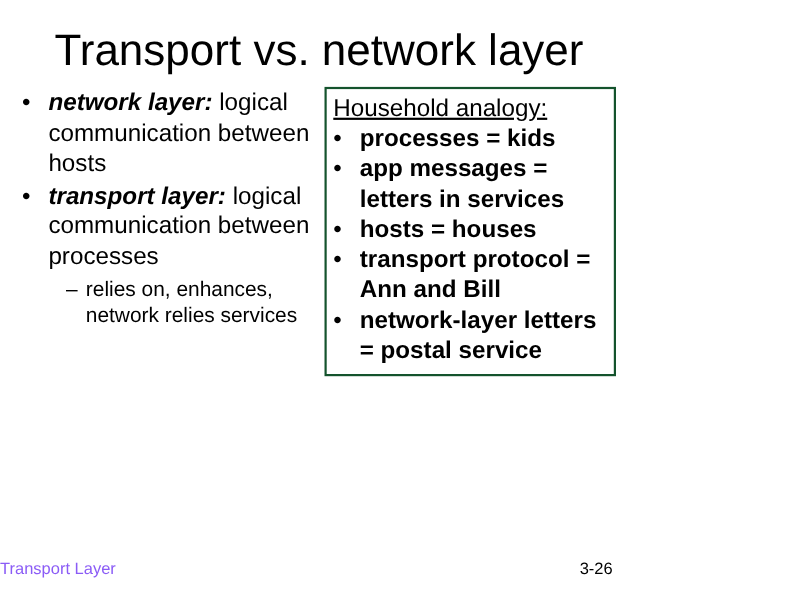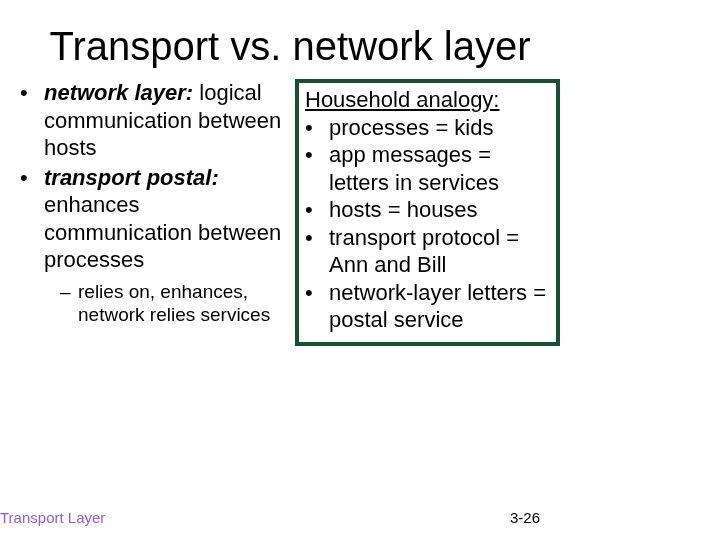--- a/index.html
+++ b/index.html
@@ -32,21 +32,21 @@
   }
   .left {
     width: 335px;
     font-size: 22px;
     line-height: 1.25;
   }
   .right-wrap {
     width: 335px;
   }
   .rightbox {
-    border: 4px solid #14532d;
+    border: 2px solid #14532d;
     padding: 3px 6px 8px 6px;
     font-size: 22px;
     line-height: 1.25;
   }
   .bul1 {
     display: flex;
     margin-bottom: 2px;
   }
   .bul1 .dot {
     width: 24px;
@@ -65,33 +65,33 @@
     width: 18px;
     flex: 0 0 18px;
   }
   .underline { text-decoration: underline; }
   .italic { font-style: italic; font-weight: bold; }
   .r-plain { margin-left: 0; }
   .r-bul {
     display: flex;
   }
   .r-bul .dot { width: 24px; flex: 0 0 24px; }
-  .r-bul .txt { flex: 1; }
+  .r-bul .txt { flex: 1; font-weight: bold; }
   .footer-left {
     position: absolute;
     bottom: 14px;
     width: 100%;
     text-align: left;
     font-size: 15px;
     color: #8b5cf6;
   }
   .footer-right {
     position: absolute;
     bottom: 14px;
-    right: 40px;
+    right: 23px;
     font-size: 15px;
   }
 </style>
 </head>
 <body>
 
 <div class="slide">
 
   <div class="title">Transport vs. network layer</div>
 
@@ -100,21 +100,21 @@
     <div class="left">
       <div class="bul1">
         <div class="dot">•</div>
         <div class="txt">
           <span class="italic">network layer:</span><span> logical communication between hosts</span>
         </div>
       </div>
       <div class="bul1">
         <div class="dot">•</div>
         <div class="txt">
-          <span class="italic">transport postal:</span><span> enhances communication between processes</span>
+          <span class="italic">transport layer:</span><span> logical communication between processes</span>
         </div>
       </div>
       <div class="sub">
         <div class="dash">–</div>
         <div>relies on, enhances, network relies services</div>
       </div>
     </div>
 
     <div class="right-wrap">
       <div class="rightbox">

